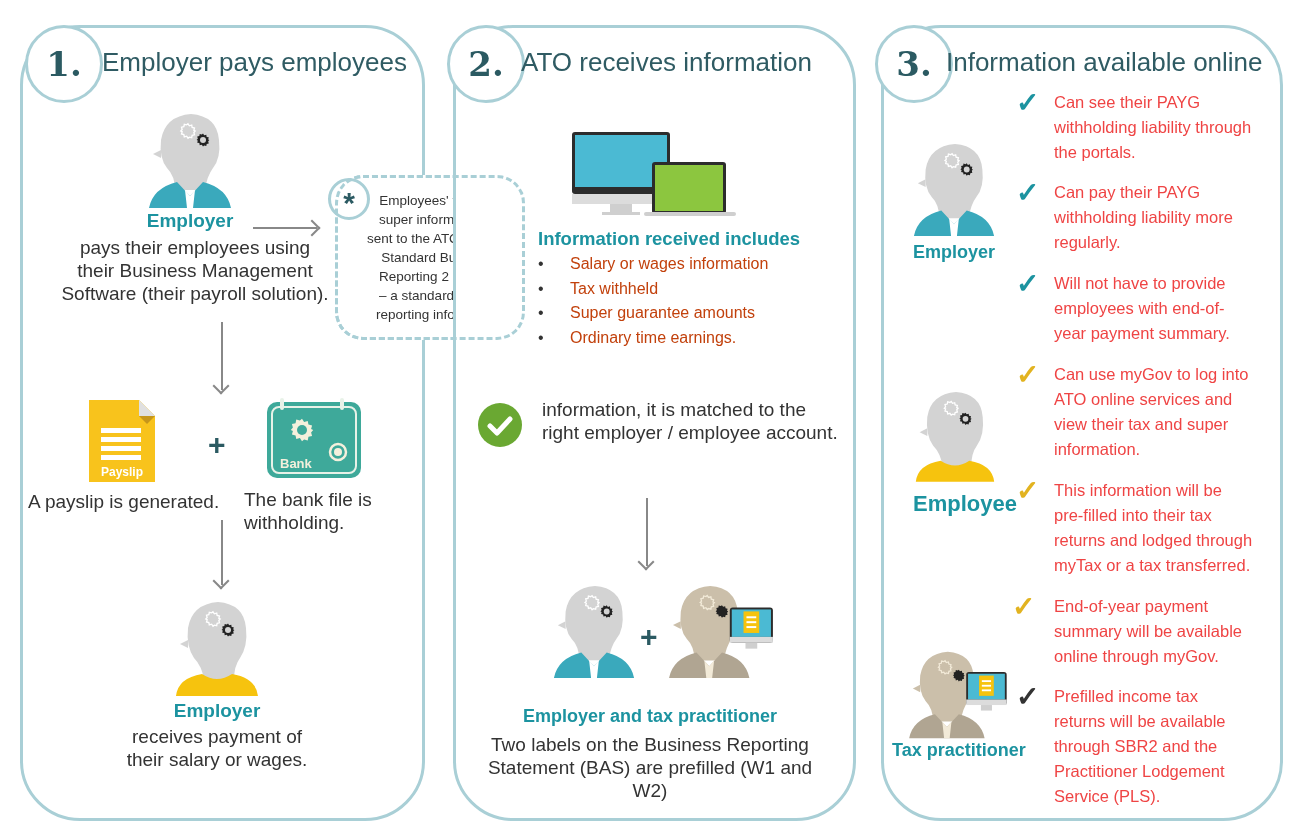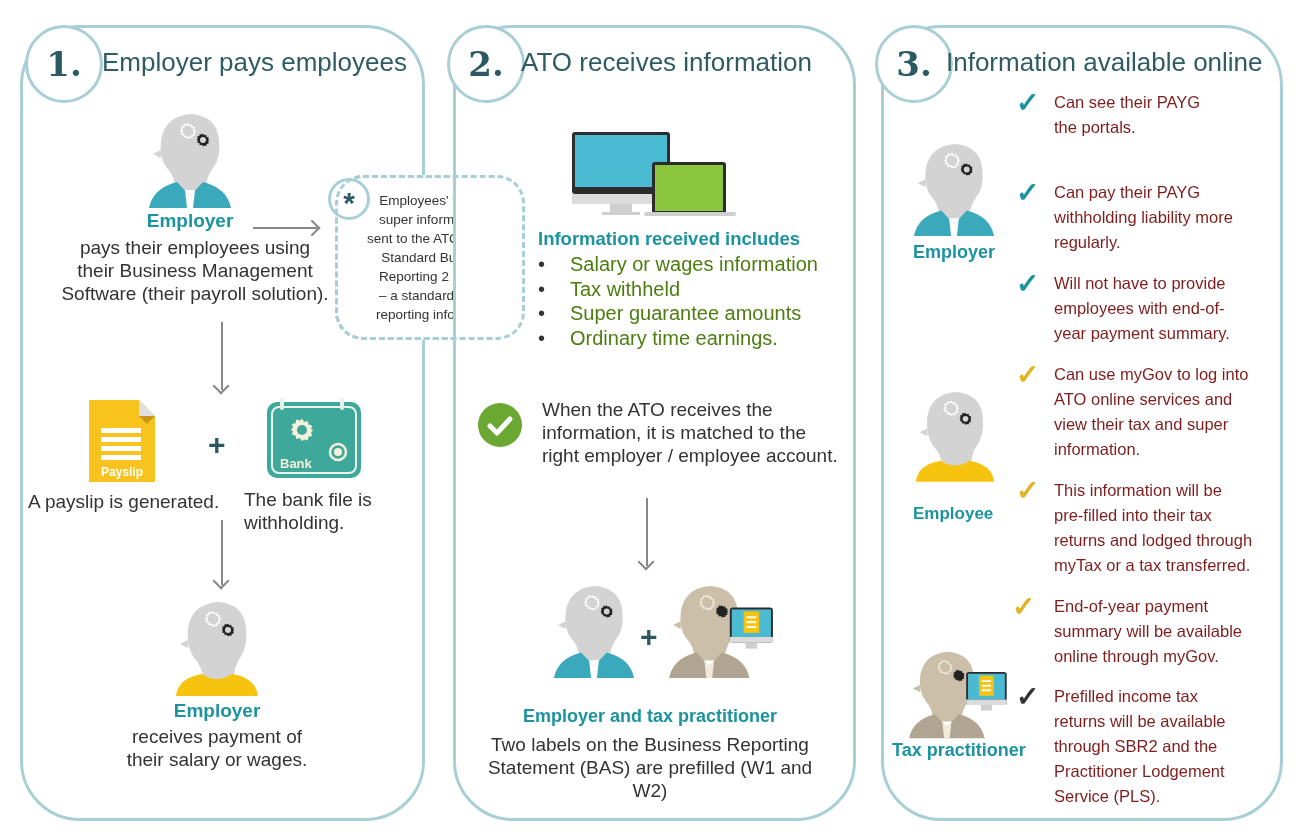--- a/index.html
+++ b/index.html
@@ -10,25 +10,25 @@
   .teal-label{color:#1c93a0;font-weight:bold;font-size:19px;}
   .abs{position:absolute;}
   .body-text{font-size:19px;line-height:23px;color:#333;}
   .center{text-align:center;}
   .arrow-v{position:absolute;width:2px;background:#888;}
   .arrow-v::after{content:"";position:absolute;left:-6px;bottom:-2px;width:10px;height:10px;border-right:2px solid #888;border-bottom:2px solid #888;transform:rotate(45deg);}
   .arrow-h{position:absolute;height:2px;background:#888;}
   .arrow-h::after{content:"";position:absolute;right:-1px;top:-5px;width:10px;height:10px;border-right:2px solid #888;border-top:2px solid #888;transform:rotate(45deg);}
   .note-box{position:absolute;border:3px dashed #a9cfd6;border-radius:28px;background:#fff;box-sizing:border-box;}
   .bullets{list-style:none;margin:0;padding:0;}
-  .bullets li{position:relative;padding-left:32px;font-size:20px;line-height:24.5px;color:#4d7c0f;}
+  .bullets li{position:relative;padding-left:32px;font-size:16px;line-height:24.5px;color:#c2410c;}
   .bullets li::before{content:"•";position:absolute;left:0;top:0;color:#333;}
   .check-row{position:absolute;display:flex;align-items:flex-start;}
   .check{width:30px;font-size:28px;line-height:26px;font-weight:bold;margin-right:8px;}
-  .check-text{font-size:16.5px;line-height:25px;color:#7f1d1d;}
+  .check-text{font-size:16.5px;line-height:25px;color:#ef4444;}
 </style>
 </head>
 <body>
 
 <svg width="0" height="0" style="position:absolute">
   <defs>
     <symbol id="gear" viewBox="0 0 20 20">
       <path d="M10 2l1.5 2.2 2.6-.7.5 2.6 2.6.6-.7 2.6L18 10l-1.5 1.7.7 2.6-2.6.6-.5 2.6-2.6-.7L10 18l-1.5-2.2-2.6.7-.5-2.6-2.6-.6.7-2.6L2 10l1.5-1.7-.7-2.6 2.6-.6.5-2.6 2.6.7z"></path>
     </symbol>
   </defs>
@@ -141,21 +141,20 @@
   <li>Tax withheld</li>
   <li>Super guarantee amounts</li>
   <li>Ordinary time earnings.</li>
 </ul>
 
 <svg class="abs" style="left:477px;top:402px;" width="46" height="46" viewBox="0 0 46 46">
   <circle cx="23" cy="23" r="22" fill="#6aa832"></circle>
   <path d="M13 24 L20 31 L33 17" fill="none" stroke="#fff" stroke-width="5" stroke-linecap="round" stroke-linejoin="round"></path>
 </svg>
 <div class="abs body-text" style="left:542px;top:398px;">
-  <div>When the ATO receives the</div>
   <div>information, it is matched to the</div>
   <div>right employer / employee account.</div>
 </div>
 
 <div class="arrow-v" style="left:646px;top:498px;height:68px;"></div>
 
 <svg class="abs" style="left:550px;top:582px;" width="88" height="98" viewBox="0 0 90 100">
   <path d="M30 80 Q30 66 22 58 Q14 48 16 30 Q20 6 46 4 Q72 6 74 30 Q76 48 68 58 Q62 66 60 80 Z" fill="#d3d3d3"></path>
   <path d="M16 40 L8 44 L16 48 Z" fill="#d3d3d3"></path>
   <path d="M4 98 Q8 78 32 72 L45 86 L58 72 Q82 78 86 98 Z" fill="#3aa9bc"></path>
@@ -201,20 +200,21 @@
   <use href="#gear" x="34" y="12" width="18" height="18" fill="none" stroke="#fff" stroke-width="1.5"></use>
   <use href="#gear" x="50" y="22" width="16" height="16" fill="#222"></use>
   <circle cx="58" cy="30" r="3" fill="#d3d3d3"></circle>
 </svg>
 <div class="abs teal-label" style="left:913px;top:242px;font-size:18px;">Employer</div>
 
 <div class="check-row" style="left:1016px;top:90px;">
   <span class="check" style="color:#1c93a0;">✓</span>
   <div class="check-text">
     <div>Can see their PAYG</div>
+    <div>withholding liability through</div>
     <div>the portals.</div>
   </div>
 </div>
 <div class="check-row" style="left:1016px;top:180px;">
   <span class="check" style="color:#1c93a0;">✓</span>
   <div class="check-text">
     <div>Can pay their PAYG</div>
     <div>withholding liability more</div>
     <div>regularly.</div>
   </div>
@@ -229,21 +229,21 @@
 </div>
 
 <svg class="abs" style="left:912px;top:388px;" width="86" height="96" viewBox="0 0 90 100">
   <path d="M32 82 Q30 68 22 60 Q14 48 16 30 Q20 6 46 4 Q72 6 74 30 Q76 48 68 60 Q62 68 62 82 Z" fill="#d3d3d3"></path>
   <path d="M16 42 L8 46 L16 50 Z" fill="#d3d3d3"></path>
   <path d="M4 98 Q6 80 30 76 Q45 86 60 76 Q84 80 86 98 Z" fill="#f6c30e"></path>
   <use href="#gear" x="32" y="12" width="18" height="18" fill="none" stroke="#fff" stroke-width="1.5"></use>
   <use href="#gear" x="48" y="24" width="16" height="16" fill="#222"></use>
   <circle cx="56" cy="32" r="3" fill="#d3d3d3"></circle>
 </svg>
-<div class="abs teal-label" style="left:913px;top:504px;font-size:17px;">Employee</div>
+<div class="abs teal-label" style="left:913px;top:491px;font-size:22px;">Employee</div>
 
 <div class="check-row" style="left:1016px;top:362px;">
   <span class="check" style="color:#e2b320;">✓</span>
   <div class="check-text">
     <div>Can use myGov to log into</div>
     <div>ATO online services and</div>
     <div>view their tax and super</div>
     <div>information.</div>
   </div>
 </div>

